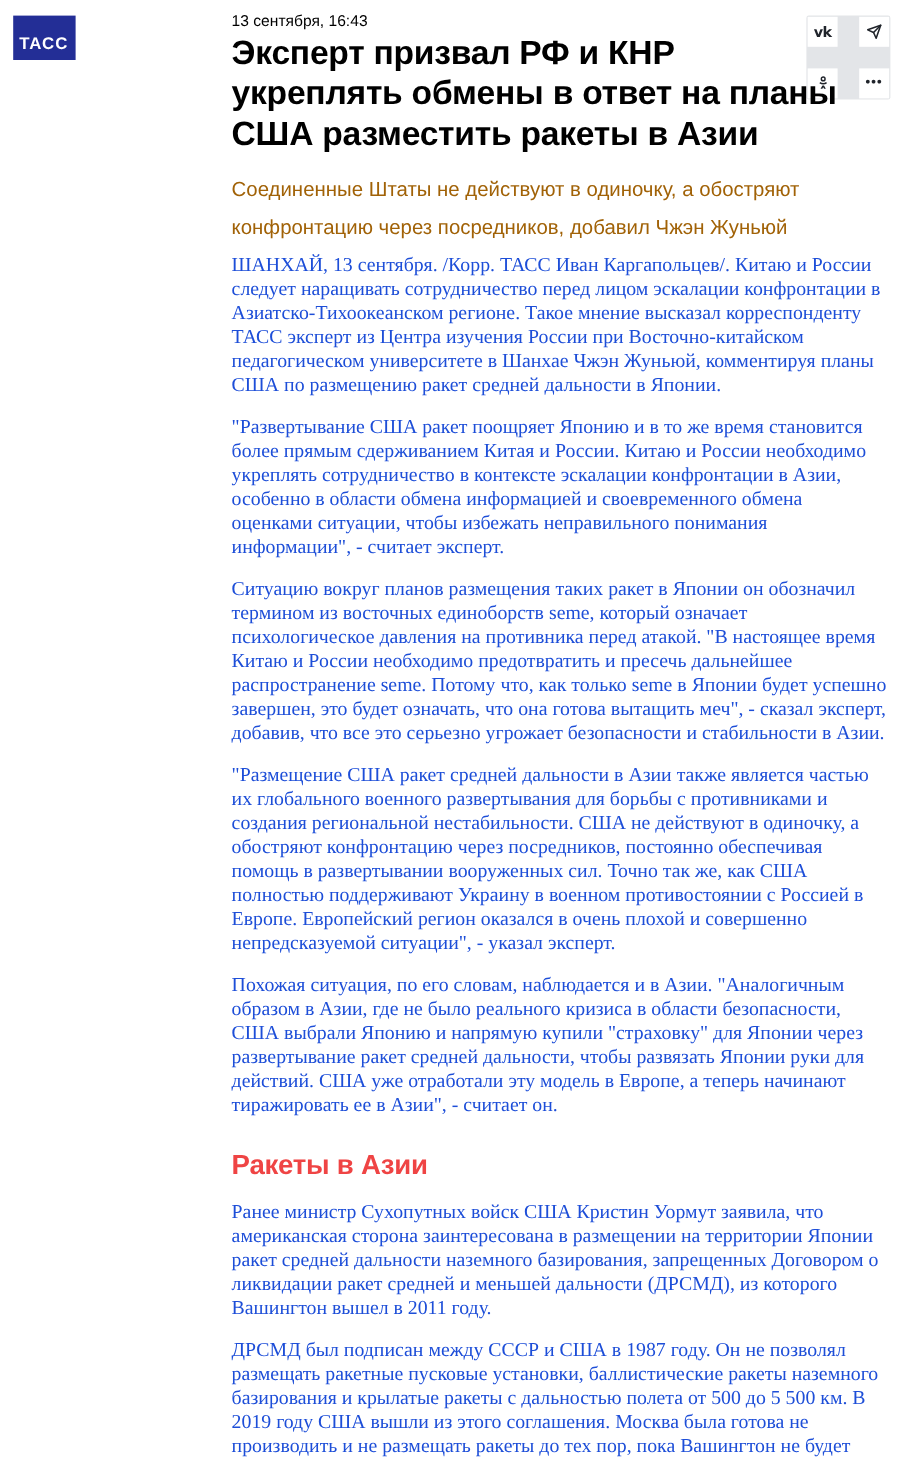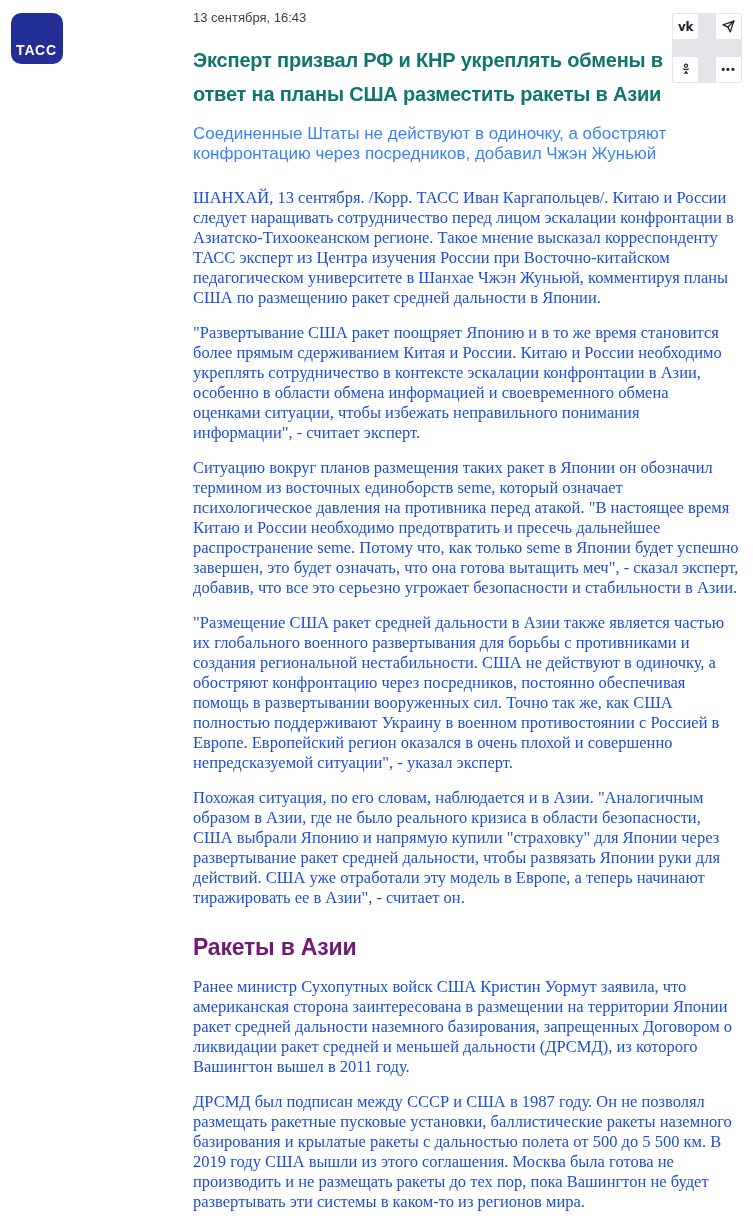--- a/index.html
+++ b/index.html
@@ -7,62 +7,61 @@
   body {
     width: 753px; height: 1222px;
     position: relative;
     overflow: hidden;
     font-family: "Liberation Sans", sans-serif;
   }
 
   
   .logo {
     position: absolute; left: 11px; top: 13px;
-    width: 52px; height: 51px;
+    width: 52px; height: 37px;
     background: #232e96;
     display: flex; align-items: flex-end;
     padding: 7px 5px;
     text-decoration: none;
     cursor: pointer;
-    border-radius: 10px;
   }
   .logo span {
     color: #ffffff; font-weight: 700; font-size: 14px;
     letter-spacing: 0.8px; line-height: 1;
   }
 
   
   .content {
     position: absolute; left: 193px; top: 10px;
     width: 546px;
   }
   .date {
-    color: #404040; font-size: 13px; margin-bottom: 18px;
+    color: #000000; font-size: 13px; margin-bottom: 2px;
   }
   h1 {
-    color: #0f766e;
-    font-size: 20px; line-height: 34px; font-weight: 700;
+    color: #000000;
+    font-size: 28px; line-height: 34px; font-weight: 700;
     max-width: 506px;
     margin-bottom: 13px;
     letter-spacing: -0.2px;
   }
   .lead {
-    color: #3b82f6;
-    font-size: 17px; line-height: 20px;
-    margin-bottom: 24px;
+    color: #a16207;
+    font-size: 17px; line-height: 32px;
+    margin-bottom: 5px;
   }
 
   .body-text p {
     font-family: "Liberation Serif", serif;
     color: #1d4ed8;
     font-size: 16.5px; line-height: 20px;
     margin: 0 0 15px 0;
   }
   h2 {
-    color: #701a75;
+    color: #ef4444;
     font-size: 23px; font-weight: 700;
     margin: 26px 0 16px 0;
     letter-spacing: -0.2px;
   }
 
   
   .share {
     position: absolute; right: 11px; top: 13px;
     display: grid;
     grid-template-columns: 25px 25px;

